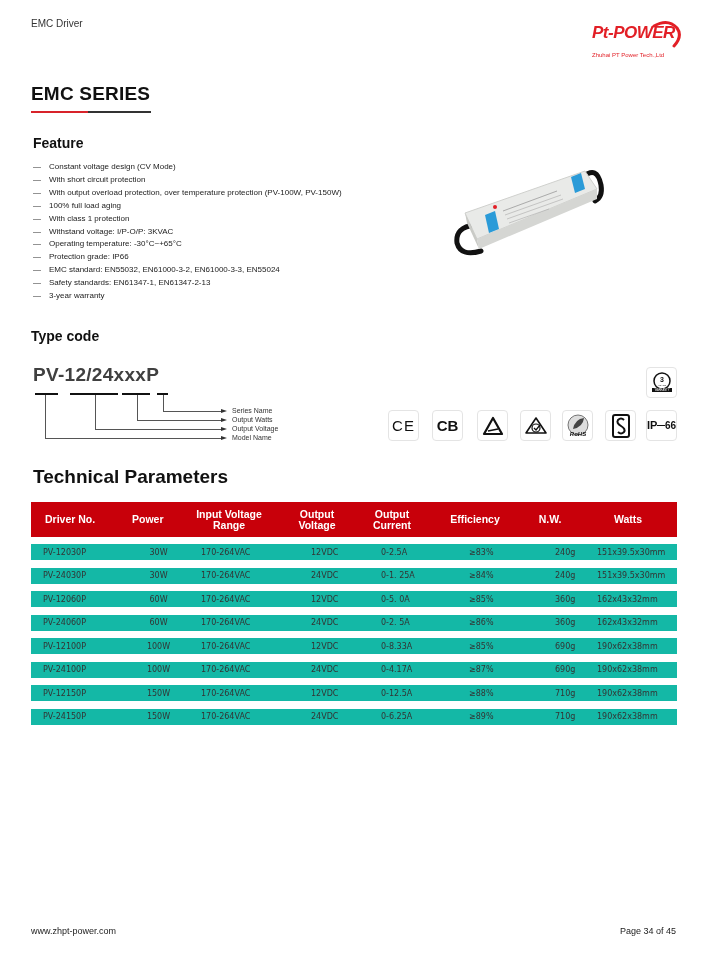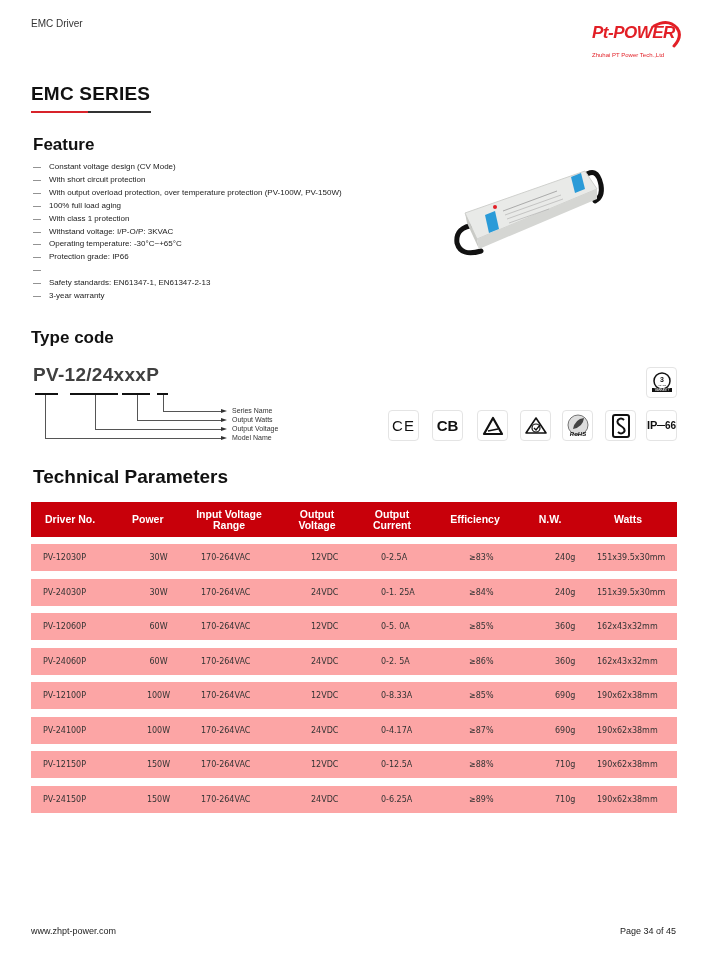--- a/index.html
+++ b/index.html
@@ -12,21 +12,21 @@
 
   .logo { left: 588px; top: 20px; width: 94px; height: 44px; }
   .logo-text { position: absolute; left: 4px; top: 3px; font-size: 17px; font-weight: bold; font-style: italic; color: #e21f26; letter-spacing: -0.5px; white-space: nowrap; }
   .logo-swoosh { position: absolute; right: 0; top: 0; width: 32px; height: 30px; }
   .logo-sub { position: absolute; left: 4px; top: 32px; font-size: 6px; color: #e21f26; white-space: nowrap; }
 
   .page-title { left: 31px; top: 83px; font-size: 19px; font-weight: bold; color: #111; letter-spacing: 0.2px; }
   .title-underline-red { left: 31px; top: 111px; width: 57px; height: 2px; background: #d8232a; }
   .title-underline-dark { left: 88px; top: 111px; width: 63px; height: 2px; background: #333; }
 
-  .section-title { font-size: 17px; font-weight: bold; color: #111; }
+  .section-title { font-size: 14px; font-weight: bold; color: #111; }
   .feature-title { left: 33px; top: 135px; }
 
   .feature-list { left: 33px; top: 161px; list-style: none; }
   .feature-list li { font-size: 8px; line-height: 12.9px; color: #222; white-space: nowrap; display: flex; }
   .feature-list li .dash { width: 16px; display: inline-block; }
 
   .product-img { left: 445px; top: 155px; width: 170px; height: 115px; }
 
   .typecode-title { left: 31px; top: 328px; }
   .typecode { left: 33px; top: 364px; font-size: 19px; font-weight: bold; color: #404040; letter-spacing: 0.3px; }
@@ -38,21 +38,21 @@
 
   .cert { width: 31px; height: 31px; border: 1px solid #e4e4e4; border-radius: 4px; background: #fff; display: flex; align-items: center; justify-content: center; }
   .cert svg { display: block; }
   .cert-text { font-weight: bold; color: #111; }
 
   .tech-title { left: 33px; top: 466px; font-size: 19px; }
 
   .table { left: 31px; top: 502px; width: 646px; }
   .thead { display: flex; height: 35px; background: #c8000a; align-items: center; }
   .th { color: #fff; font-weight: bold; font-size: 10.5px; text-align: center; line-height: 11px; }
-  .trow { display: flex; height: 27px; background: #fca5a5; align-items: center; margin-top: 7.5px; }
+  .trow { display: flex; height: 16px; background: #14b8a6; align-items: center; margin-top: 7.5px; }
   .trow:first-of-type { margin-top: 7px; }
   .td { font-size: 8.5px; color: #333; font-family: "DejaVu Sans", sans-serif; font-size: 8px; }
   .c1 { width: 85px; padding-left: 12px; text-align: left; }
   .c2 { width: 63px; text-align: center; padding-left: 22px; }
   .c3 { width: 100px; }
   .c4 { width: 76px; }
   .c5 { width: 74px; }
   .c6 { width: 92px; }
   .c7 { width: 58px; }
   .c8 { width: 98px; }
@@ -114,20 +114,21 @@
   <li>
       <span class="dash">—</span>
       <span>Operating temperature: -30°C~+65°C</span>
     </li>
   <li>
       <span class="dash">—</span>
       <span>Protection grade: IP66</span>
     </li>
   <li>
       <span class="dash">—</span>
+      <span>EMC standard: EN55032, EN61000-3-2, EN61000-3-3, EN55024</span>
     </li>
   <li>
       <span class="dash">—</span>
       <span>Safety standards: EN61347-1, EN61347-2-13</span>
     </li>
   <li>
       <span class="dash">—</span>
       <span>3-year warranty</span>
     </li>
 </ul>

